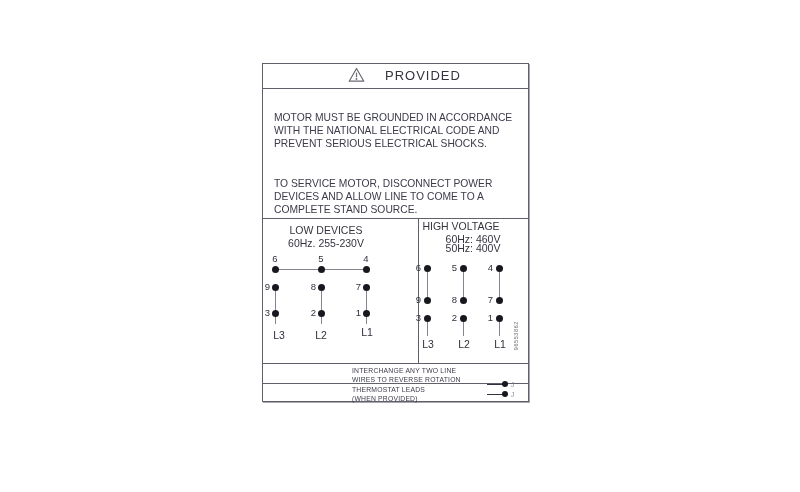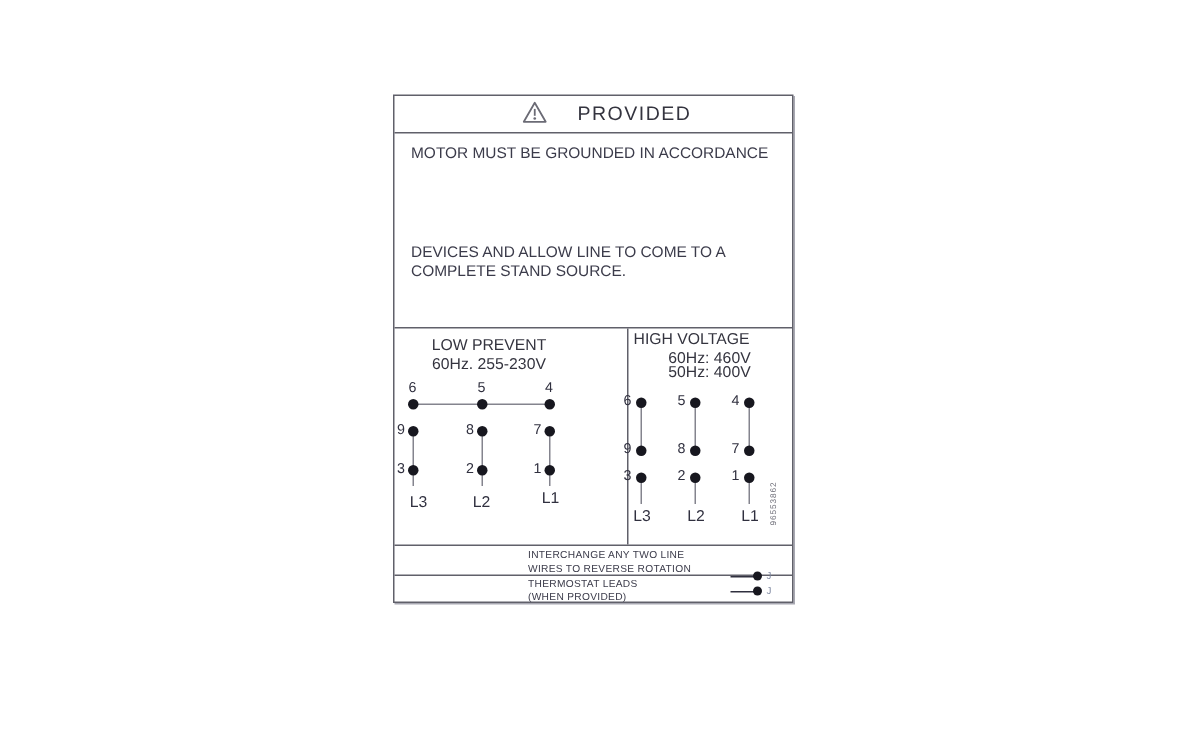--- a/index.html
+++ b/index.html
@@ -11,21 +11,21 @@
   .label{
     position:absolute;left:262px;top:63px;width:265px;height:337px;
     background:#fff;border:1px solid #60606a;box-shadow:1px 1px 0 #a8a8b2;
   }
   .hr{position:absolute;left:0;width:265px;height:1px;background:#60606a;}
   .vr{position:absolute;width:1px;background:#60606a;}
   
   .warn-title{position:absolute;left:122px;top:4px;font-size:13px;letter-spacing:1px;color:#34343f;white-space:nowrap;}
   .tri{position:absolute;left:85px;top:3px;}
   
-  .para{position:absolute;left:11px;font-size:10.3px;line-height:13.1px;color:#3b3b4a;white-space:nowrap;}
+  .para{position:absolute;left:11px;font-size:10.3px;line-height:13.1px;color:#3b3b4a;white-space:nowrap;margin-top:15px;}
   
   .diag-title{position:absolute;text-align:center;font-size:10.5px;color:#34343f;white-space:nowrap;}
   .num{position:absolute;font-size:9.5px;color:#30303f;width:10px;}
   .numc{position:absolute;font-size:9.5px;color:#30303f;width:12px;text-align:center;}
   .dot{position:absolute;width:7px;height:7px;border-radius:50%;background:#17171f;}
   .wline{position:absolute;background:#84848e;}
   .llab{position:absolute;font-size:10.5px;color:#30303f;width:24px;text-align:center;}
   .ra{text-align:right;}
   
   .pn{
@@ -49,31 +49,34 @@
       <path d="M8.5 1.5 L15.8 14.2 L1.2 14.2 Z" fill="none" stroke="#6b6b75" stroke-width="1.2" stroke-linejoin="round"></path>
       <rect x="7.9" y="5.6" width="1.2" height="4.6" fill="#6b6b75"></rect>
       <circle cx="8.5" cy="12" r="0.9" fill="#6b6b75"></circle>
     </svg>
   </div>
   <div class="warn-title">PROVIDED</div>
   <div class="hr" style="top:24px;"></div>
 
   <div class="para" style="top:32px;">
     <div>MOTOR MUST BE GROUNDED IN ACCORDANCE</div>
+    <div>WITH THE NATIONAL ELECTRICAL CODE AND</div>
+    <div>PREVENT SERIOUS ELECTRICAL SHOCKS.</div>
   </div>
   <div class="para" style="top:98px;">
+    <div>TO SERVICE MOTOR, DISCONNECT POWER</div>
     <div>DEVICES AND ALLOW LINE TO COME TO A</div>
     <div>COMPLETE STAND SOURCE.</div>
   </div>
   <div class="hr" style="top:154px;"></div>
 
   <div class="vr" style="left:155px;top:155px;height:144px;"></div>
 
   <div>
-    <div class="diag-title" style="left:0;top:160px;width:126px;">LOW PREVENT</div>
+    <div class="diag-title" style="left:0;top:160px;width:126px;">LOW DEVICES</div>
     <div class="diag-title" style="left:0;top:173px;width:126px;">60Hz. 255-230V</div>
 
     <span class="numc" style="left:6px;top:189px;">6</span>
     <span class="numc" style="left:52px;top:189px;">5</span>
     <span class="numc" style="left:97px;top:189px;">4</span>
     <div class="wline" style="left:12px;top:205px;width:92px;height:1px;"></div>
     <div class="dot" style="left:9px;top:202px;"></div>
     <div class="dot" style="left:55px;top:202px;"></div>
     <div class="dot" style="left:100px;top:202px;"></div>
 

